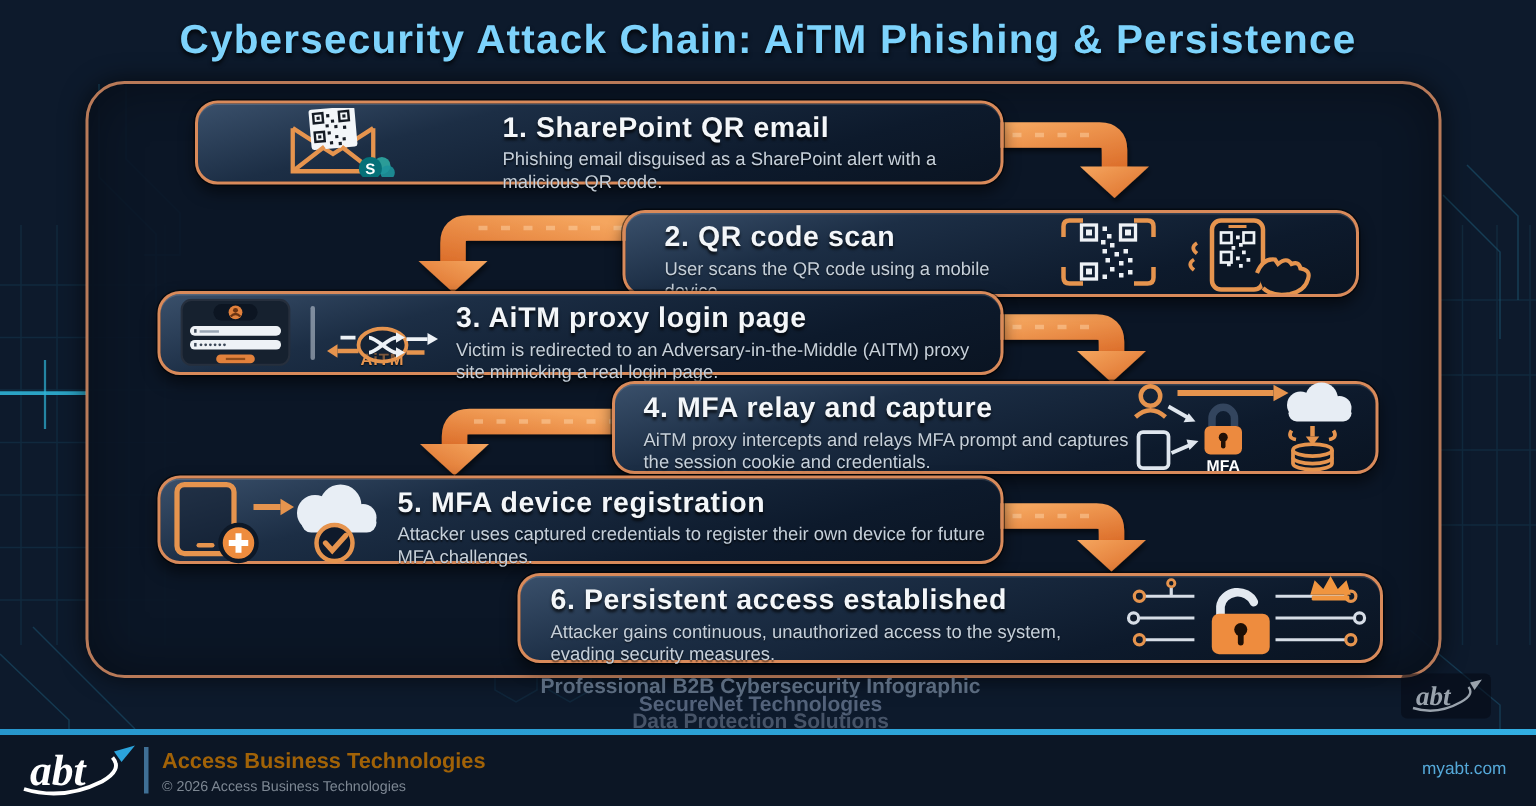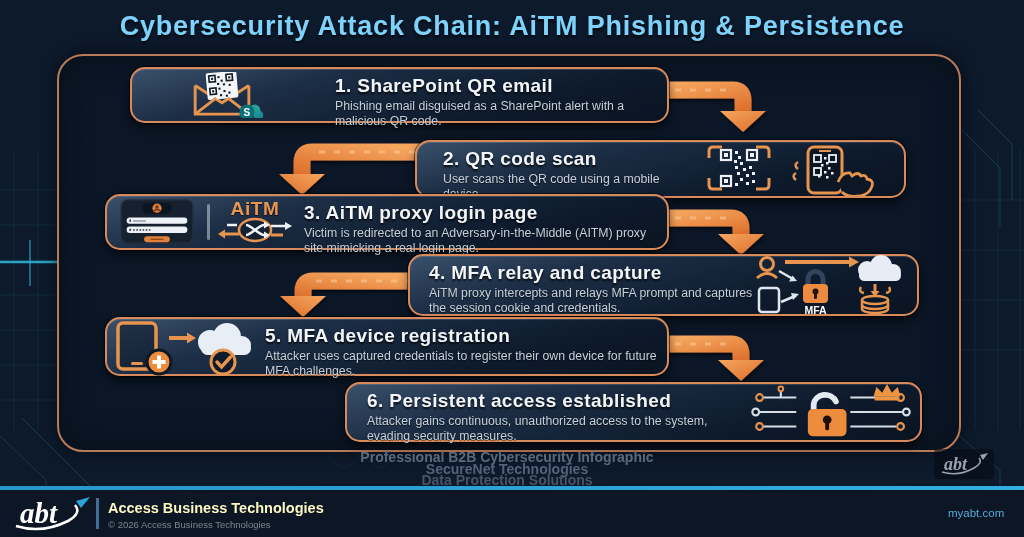--- a/index.html
+++ b/index.html
@@ -22,33 +22,33 @@
   .s4{left:408px;top:254px;width:507px;height:58px;}
   .s5{left:105px;top:317px;width:560px;height:55px;}
   .s6{left:345px;top:382px;width:573px;height:56px;}
   .txt{position:absolute;top:6px;}
   .h{font-size:19px;font-weight:bold;color:#f3f6f9;letter-spacing:.4px;
      text-shadow:0 2px 2px rgba(0,0,0,.75);}
   .d{font-size:12.3px;line-height:1.2;color:#c6d0da;margin-top:2px;
      text-shadow:0 1px 1px rgba(0,0,0,.6);}
   .ic{position:absolute;}
   .vdiv{position:absolute;background:rgba(200,210,220,.55);border-radius:2px;}
-  .aitm-label{position:absolute;text-align:center;font-size:19px;font-weight:bold;
-     color:#e89550;letter-spacing:.6px;text-shadow:0 1px 1px rgba(0,0,0,.7);}
+  .aitm-label{position:absolute;text-align:center;font-size:11px;font-weight:bold;
+     color:#e89550;letter-spacing:.6px;text-shadow:0 1px 1px rgba(0,0,0,.7);margin-top:36px;}
   .footer{position:absolute;left:57px;top:452px;width:900px;text-align:center;z-index:3;
      font-weight:bold;font-size:14px;line-height:11.6px;}
   .f1{color:#5a6a7e;} .f2{color:#53627a;} .f3{color:#475468;}
   .wmark{position:absolute;left:934px;top:449px;width:60px;height:30px;z-index:3;
      background:rgba(5,10,20,.55);border-radius:4px;display:flex;align-items:center;justify-content:center;}
   .bluebar{position:absolute;left:0;top:486px;width:1024px;height:4px;z-index:4;
      background:linear-gradient(90deg,#2796cc,#32aee2);}
   .bottombar{position:absolute;left:0;top:490px;width:1024px;height:47px;z-index:4;background:#0c1625;}
   .logo{position:absolute;left:12px;top:3px;}
   .bardiv{position:absolute;left:96px;top:8px;width:3px;height:31px;background:#3f6f95;}
-  .company{position:absolute;left:108px;top:10px;font-size:14.5px;font-weight:bold;color:#fef9c3;}
+  .company{position:absolute;left:108px;top:10px;font-size:14.5px;font-weight:bold;color:#a16207;}
   .copyright{position:absolute;left:108px;top:29px;font-size:9.5px;color:#7d8793;}
   .website{position:absolute;left:948px;top:17px;font-size:11.5px;color:#55a9d9;cursor:pointer;}
 </style>
 </head>
 <body>
 
 <div class="stage">
 
   <svg class="bg" width="1024" height="537">
     <g stroke="#1e607e" fill="none" opacity="0.5">

